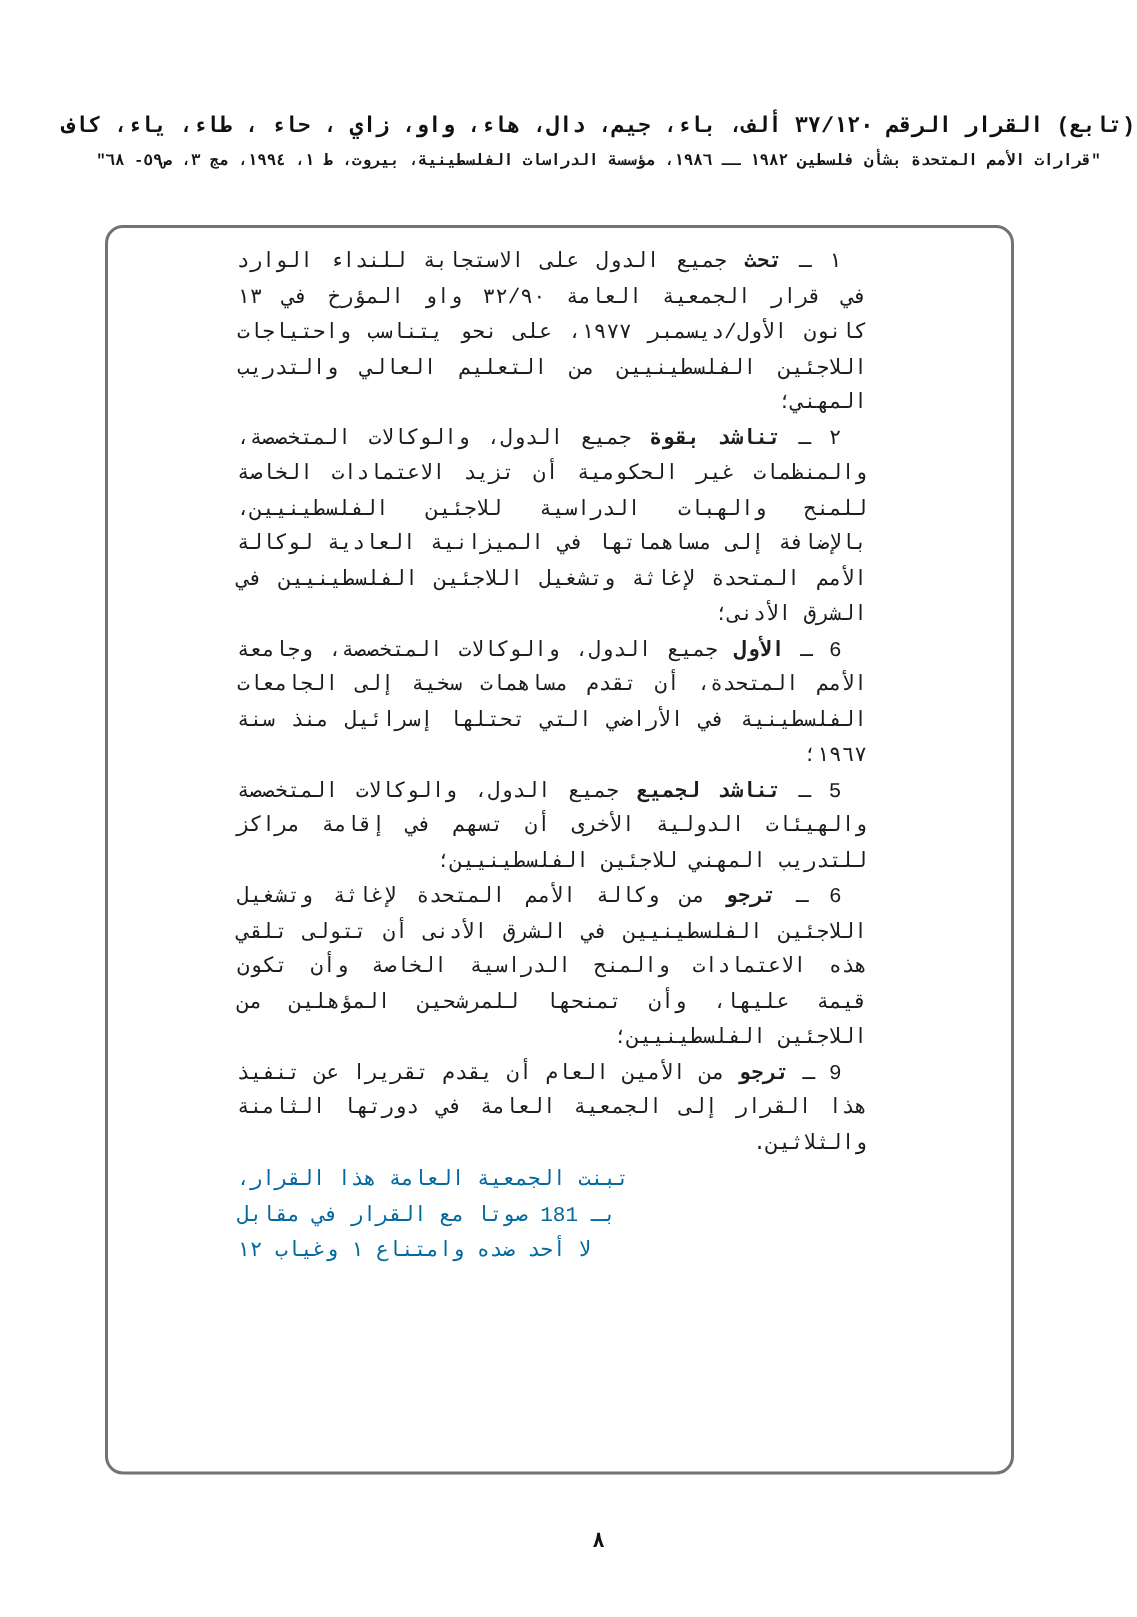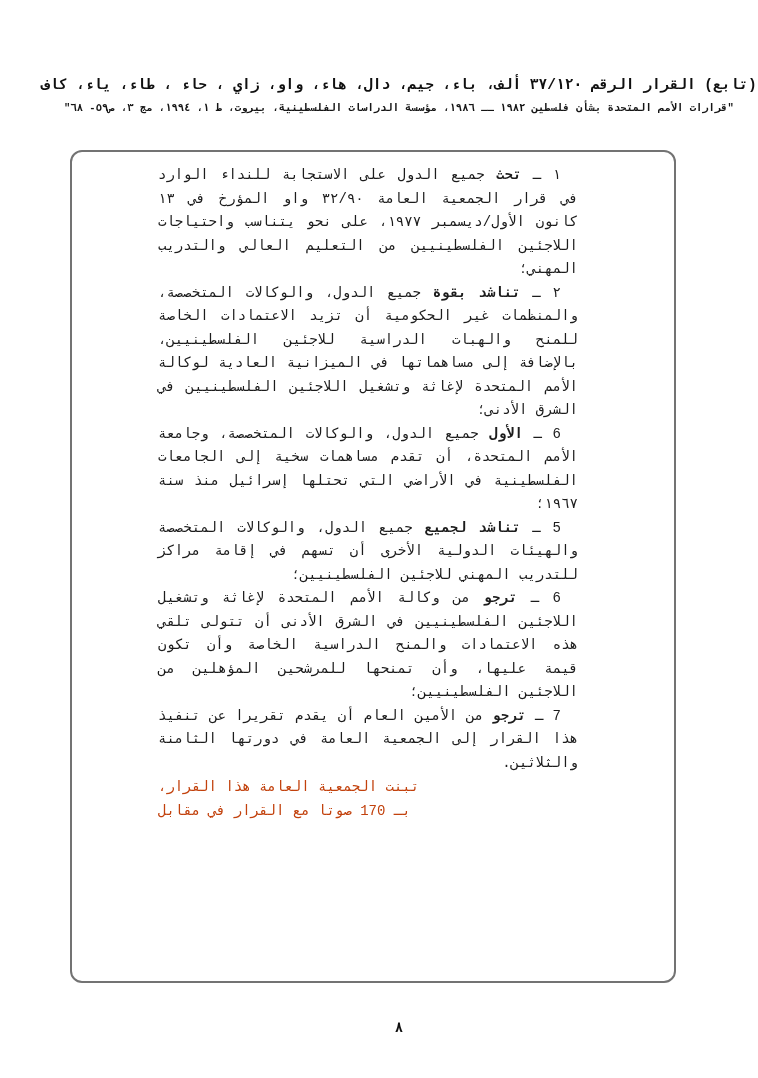--- a/index.html
+++ b/index.html
@@ -61,21 +61,21 @@
   }
   .para .lead { font-weight: bold; }
   .adoption {
     margin-top: 1px;
     direction: rtl;
     text-align: left;
   }
   .adopt-line {
     font-size: 14px;
     line-height: 23.5px;
-    color: #c2410c;
+    color: #0369a1;
     white-space: nowrap;
   }
   .page-number {
     position: absolute;
     bottom: 42px;
     left: 0;
     right: 0;
     text-align: center;
     font-size: 14px;
     font-weight: bold;
@@ -93,24 +93,25 @@
   </div>
 
   <div class="green-box">
     <div class="text-col" id="text-col">
 
       <p class="para"><span>١ ـ </span><span class="lead">تحث</span> جميع الدول على الاستجابة للنداء الوارد في قرار الجمعية العامة ٣٢/٩٠ واو المؤرخ في ١٣ كانون الأول/ديسمبر ١٩٧٧، على نحو يتناسب واحتياجات اللاجئين الفلسطينيين من التعليم العالي والتدريب المهني؛</p>
         <p class="para"><span>٢ ـ </span><span class="lead">تناشد بقوة</span> جميع الدول، والوكالات المتخصصة، والمنظمات غير الحكومية أن تزيد الاعتمادات الخاصة للمنح والهبات الدراسية للاجئين الفلسطينيين، بالإضافة إلى مساهماتها في الميزانية العادية لوكالة الأمم المتحدة لإغاثة وتشغيل اللاجئين الفلسطينيين في الشرق الأدنى؛</p>
         <p class="para"><span>6 ـ </span><span class="lead">الأول</span> جميع الدول، والوكالات المتخصصة، وجامعة الأمم المتحدة، أن تقدم مساهمات سخية إلى الجامعات الفلسطينية في الأراضي التي تحتلها إسرائيل منذ سنة ١٩٦٧؛</p>
         <p class="para"><span>5 ـ </span><span class="lead">تناشد لجميع</span> جميع الدول، والوكالات المتخصصة والهيئات الدولية الأخرى أن تسهم في إقامة مراكز للتدريب المهني للاجئين الفلسطينيين؛</p>
         <p class="para"><span>6 ـ </span><span class="lead">ترجو</span> من وكالة الأمم المتحدة لإغاثة وتشغيل اللاجئين الفلسطينيين في الشرق الأدنى أن تتولى تلقي هذه الاعتمادات والمنح الدراسية الخاصة وأن تكون قيمة عليها، وأن تمنحها للمرشحين المؤهلين من اللاجئين الفلسطينيين؛</p>
-        <p class="para"><span>7 ـ </span><span class="lead">ترجو</span> من الأمين العام أن يقدم تقريرا عن تنفيذ هذا القرار إلى الجمعية العامة في دورتها الثامنة والثلاثين.</p>
+        <p class="para"><span>9 ـ </span><span class="lead">ترجو</span> من الأمين العام أن يقدم تقريرا عن تنفيذ هذا القرار إلى الجمعية العامة في دورتها الثامنة والثلاثين.</p>
         <div class="adoption" id="adoption">
 
       <div class="adopt-line">تبنت الجمعية العامة هذا القرار،</div>
-          <div class="adopt-line">بـ 170 صوتا مع القرار في مقابل</div>
+          <div class="adopt-line">بـ 181 صوتا مع القرار في مقابل</div>
+          <div class="adopt-line">لا أحد ضده وامتناع ١ وغياب ١٢</div>
         </div>
     </div>
   </div>
 
   <div class="page-number">٨</div>
 
 </div>
 
 </body></html>

